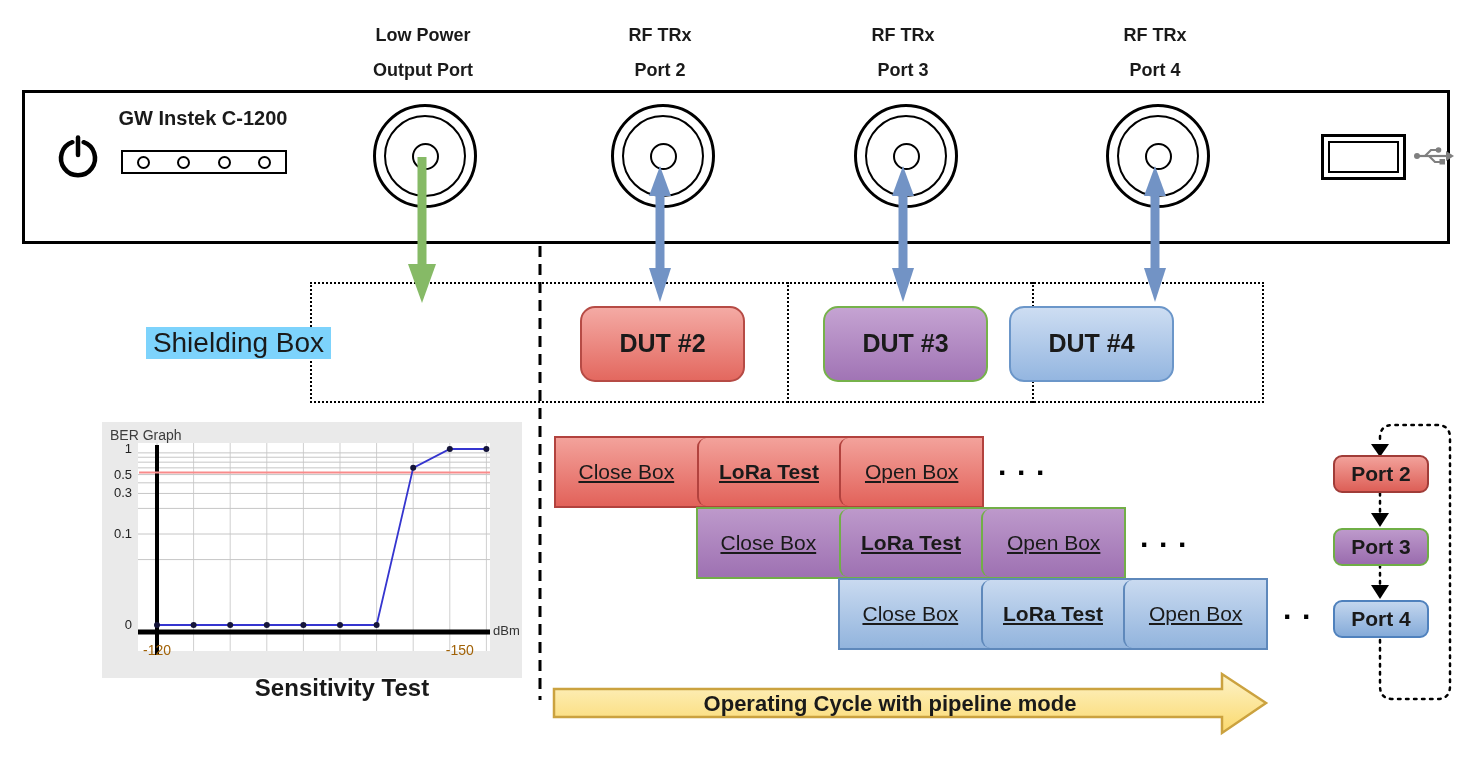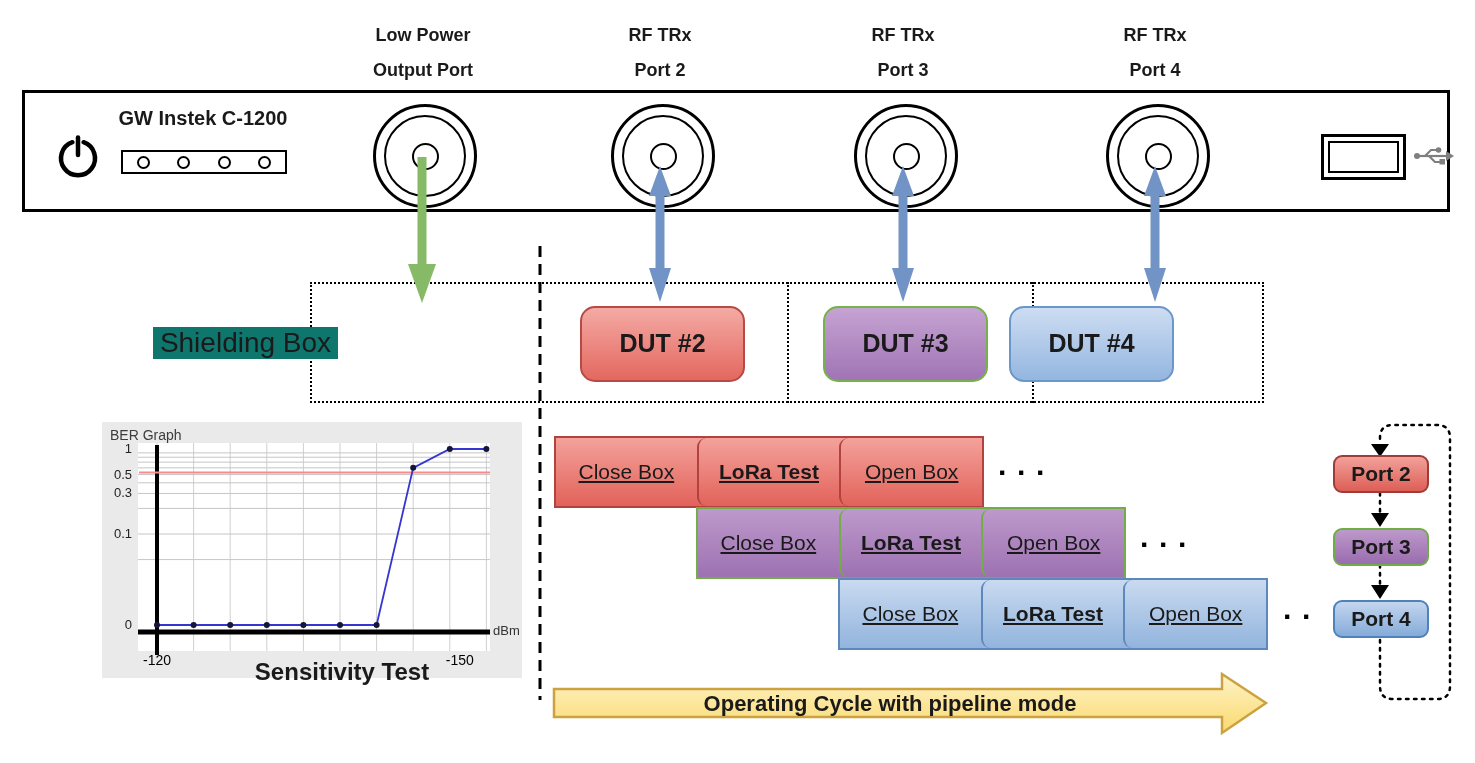--- a/index.html
+++ b/index.html
@@ -2,49 +2,49 @@
 <html><head>
 <meta charset="utf-8">
 <style>
   html,body{margin:0;padding:0;background:#ffffff;}
   #stage{position:relative;width:1475px;height:763px;background:#ffffff;overflow:hidden;
          font-family:"Liberation Sans",sans-serif;color:#1a1a1a;}
   .abs{position:absolute;}
   
   .hdr{position:absolute;top:18px;text-align:center;font-weight:bold;font-size:18px;line-height:35px;white-space:pre-line;}
   
-  #panel{position:absolute;left:22px;top:90px;width:1428px;height:122px;border:3px solid #000;background:#fff;box-sizing:border-box;}
+  #panel{position:absolute;left:22px;top:90px;width:1428px;height:154px;border:3px solid #000;background:#fff;box-sizing:border-box;}
   #gw-label{position:absolute;left:68px;top:14px;width:220px;text-align:center;font-weight:bold;font-size:20px;}
   #led-strip{position:absolute;left:96px;top:57px;width:166px;height:24px;border:2px solid #000;box-sizing:border-box;
              display:flex;align-items:center;justify-content:space-around;}
   .led{width:13px;height:13px;border:2px solid #000;border-radius:50%;box-sizing:border-box;background:#fff;}
   .port-outer{position:absolute;top:11px;width:104px;height:104px;border:3px solid #000;border-radius:50%;box-sizing:border-box;
               display:flex;align-items:center;justify-content:center;background:#fff;}
   .port-mid{width:82px;height:82px;border:2.5px solid #000;border-radius:50%;box-sizing:border-box;
             display:flex;align-items:center;justify-content:center;}
   .port-hole{width:27px;height:27px;border:2.5px solid #000;border-radius:50%;box-sizing:border-box;}
   #usb-port{position:absolute;left:1296px;top:41px;width:85px;height:46px;border:3px solid #000;box-sizing:border-box;padding:4px;}
   #usb-port-inner{width:100%;height:100%;border:2.5px solid #000;box-sizing:border-box;}
   
   #shield-rect{position:absolute;left:310px;top:282px;width:954px;height:121px;border:2px dotted #000;box-sizing:border-box;}
   .shield-div{position:absolute;top:282px;height:121px;width:0;border-left:2px dotted #000;}
-  #shield-label{position:absolute;left:153px;top:327px;width:185px;text-align:center;font-size:28px;background:#0f766e;z-index:5;}
+  #shield-label{position:absolute;left:146px;top:327px;width:185px;text-align:center;font-size:28px;background:#7dd3fc;z-index:5;}
   .dut{position:absolute;top:306px;width:165px;height:76px;border-radius:15px;box-sizing:border-box;
        text-align:center;font-weight:bold;font-size:25px;line-height:71px;z-index:4;}
   .dut.green {background:linear-gradient(#e3f2d8,#a6d18c);border:2.5px solid #7ab757;}
   .dut.red   {background:linear-gradient(#f4aaa4,#e3685f);border:2.5px solid #b64b45;}
   .dut.purple{background:linear-gradient(#c5a3d2,#a174b5);border:2.5px solid #76b24b;}
   .dut.blue  {background:linear-gradient(#cdddf2,#94b6e0);border:2.5px solid #6b96c9;}
   
   #ber-panel{position:absolute;left:102px;top:422px;width:420px;height:256px;background:#eaeaea;}
   #ber-title{position:absolute;left:8px;top:5px;font-size:14px;color:#3c3c3c;}
   .y-tick{position:absolute;width:30px;text-align:right;font-size:13px;color:#222;}
-  .x-tick{position:absolute;width:46px;text-align:center;font-size:14px;color:#000000;top:230px;}
+  .x-tick{position:absolute;width:46px;text-align:center;font-size:14px;color:#a16207;top:220px;}
   #dbm-label{position:absolute;left:391px;top:201px;font-size:13px;color:#333;}
-  #ber-caption{position:absolute;left:132px;top:658px;width:420px;text-align:center;font-weight:bold;font-size:24px;}
+  #ber-caption{position:absolute;left:132px;top:674px;width:420px;text-align:center;font-weight:bold;font-size:24px;}
   
   .prow{position:absolute;display:flex;width:430px;height:72px;border:2px solid;box-sizing:border-box;z-index:3;}
   .pcell{flex:1;text-align:center;font-size:21px;line-height:68px;box-sizing:border-box;text-decoration:underline;}
   .pcell + .pcell{border-left:2px solid;border-radius:9px;}
   .pcell.bold{font-weight:bold;}
   .prow.red   {background:linear-gradient(#f3a29b,#e2625a);border-color:#b2423e;}
   .prow.red    .pcell + .pcell{border-color:#b2423e;}
   .prow.purple{background:linear-gradient(#bd99cb,#9e71b2);border-color:#72ae48;}
   .prow.purple .pcell + .pcell{border-color:#72ae48;}
   .prow.blue  {background:linear-gradient(#c9daf0,#92b4dd);border-color:#5e88bb;}

